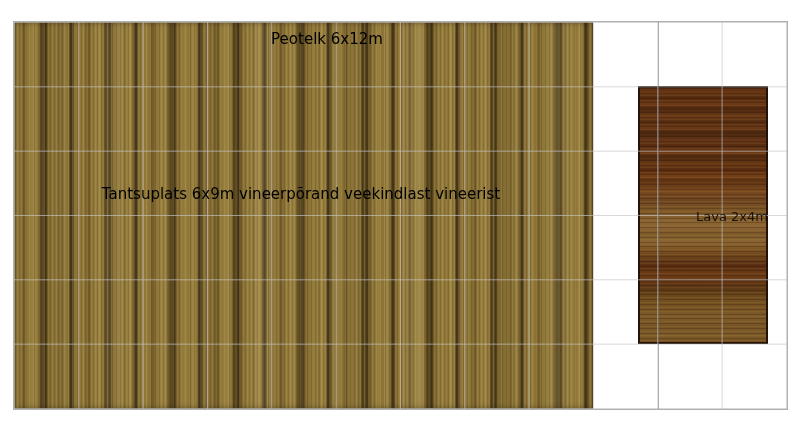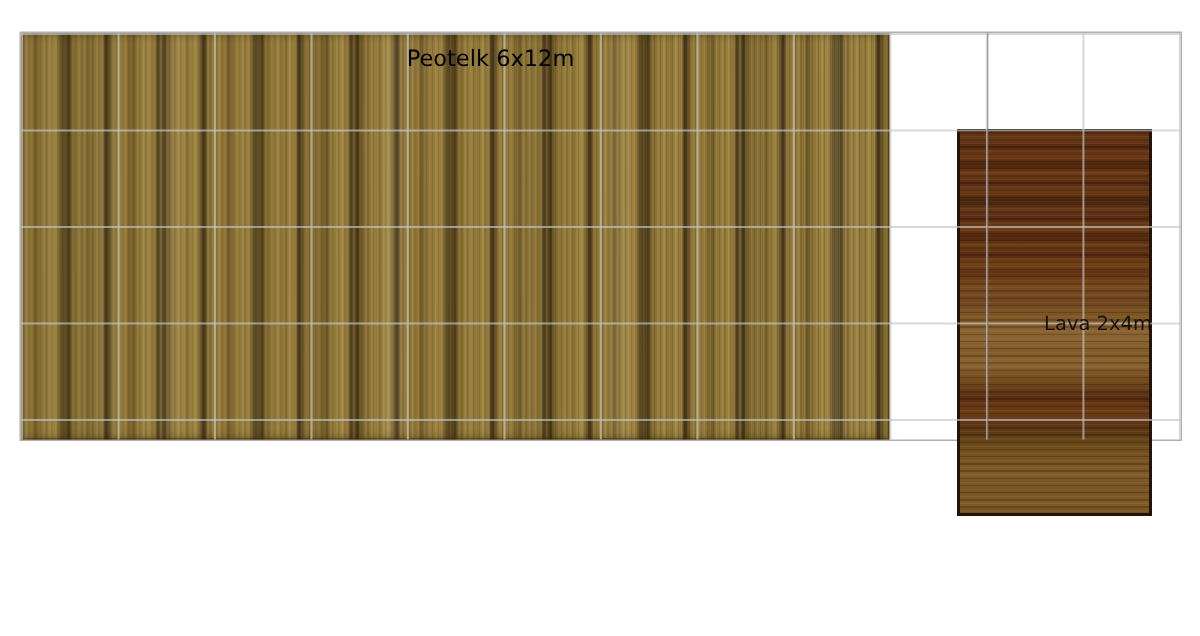--- a/index.html
+++ b/index.html
@@ -8,21 +8,21 @@
     width: 800px;
     height: 424px;
     background: #ffffff;
     overflow: hidden;
     font-family: "DejaVu Sans", sans-serif;
   }
   
   .tent {
     position: absolute;
     left: 13px; top: 21px;
-    width: 775px; height: 273px;
+    width: 775px; height: 389px;
     box-sizing: border-box;
     border: 1.5px solid #b0b0b0;
     background: #ffffff;
   }
   
   .dance-floor {
     position: absolute;
     left: 0; top: 0;
     width: 579px; height: 100%;
     box-sizing: border-box;
@@ -108,15 +108,16 @@
 </head>
 <body>
 
 <div class="canvas">
   <div class="tent">
     <div class="dance-floor"></div>
     <div class="stage"></div>
     <div class="grid-overlay"></div>
     <div class="grid-major-vline"></div>
     <div class="label tent-label">Peotelk 6x12m</div>
+    <div class="label floor-label">Tantsuplats 6x9m vineerpõrand veekindlast vineerist</div>
     <div class="label stage-label">Lava 2x4m</div>
   </div>
 </div>
 
 </body></html>

